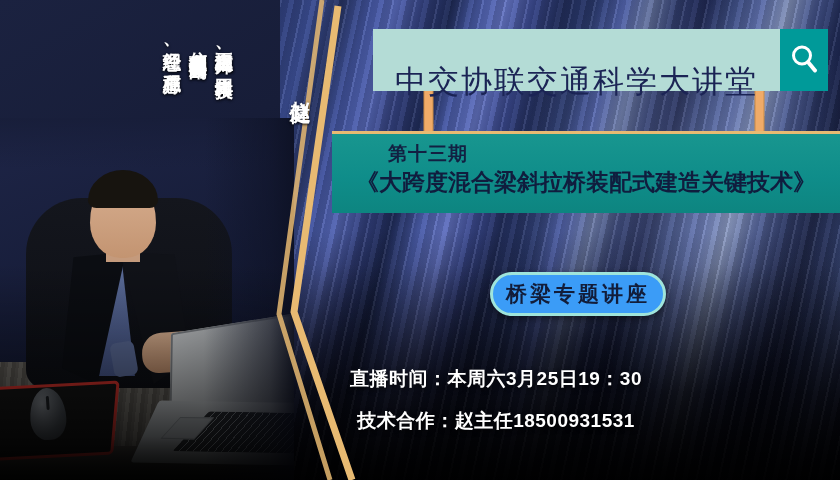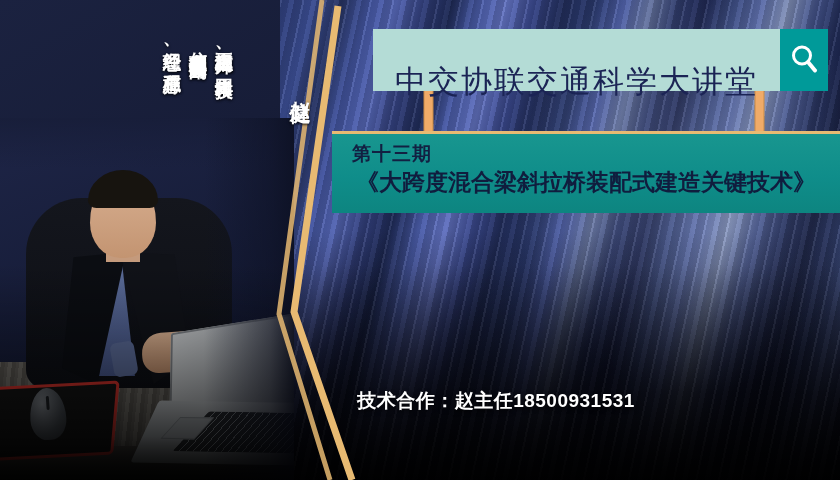--- a/index.html
+++ b/index.html
@@ -192,21 +192,21 @@
 
   
   #title-banner{
     position:absolute; left:332px; top:131px; width:508px; height:82px;
     background:linear-gradient(to bottom,#18968f,#0f8d8a 55%,#0d8580);
     border-top:3px solid #e8ba72;
     padding:7px 0 0 0;
   }
   #issue-label{
     font-size:19px; font-weight:bold; color:#122042; letter-spacing:1px;
-    margin-left:20px;
+    margin-left:56px;
   }
   #lecture-title{
     font-size:23px; font-weight:bold; color:#101d3e; letter-spacing:0px;
     text-align:center; margin-top:0;
   }
 
   
   #topic-pill{
     position:absolute; left:490px; top:272px; width:176px; height:44px;
     background:#3b9cf7; border:3px solid #9fe4db; border-radius:24px;
@@ -217,21 +217,21 @@
     font-size:21px; font-weight:bold; color:#121d3a; letter-spacing:3px;
   }
 
   
   .infoline{
     position:absolute; left:0; width:840px; text-align:center;
     font-size:19px; font-weight:bold; color:#ffffff; letter-spacing:0.5px;
     text-shadow:0 2px 5px rgba(0,0,0,.9);
   }
   #live-time{ top:366px; padding-left:152px; }
-  #contact{ top:388px; padding-left:152px; }
+  #contact{ top:408px; padding-left:152px; }
 </style>
 </head>
 <body>
 
 <div id="poster">
 
   <div class="bg-left"></div>
   <div class="bg-building"></div>
 
   <div class="photo">
@@ -286,16 +286,20 @@
   <div id="title-banner">
     <div id="issue-label">第十三期</div>
     <div id="lecture-title">《大跨度混合梁斜拉桥装配式建造关键技术》</div>
   </div>
 
   <div class="vcol" id="speaker-name">赵健</div>
   <div class="vcol" id="cred-1">正高级工程师、集团科技</div>
   <div class="vcol" id="cred-2">信息部副部长兼四公司副</div>
   <div class="vcol" id="cred-3">总经理、总工程师</div>
 
-
+  <div id="topic-pill">
+    <span>桥梁专题讲座</span>
+  </div>
+
+  <div class="infoline" id="live-time">直播时间：本周六3月25日19：30</div>
   <div class="infoline" id="contact">技术合作：赵主任18500931531</div>
 
 </div>
 
 </body></html>

